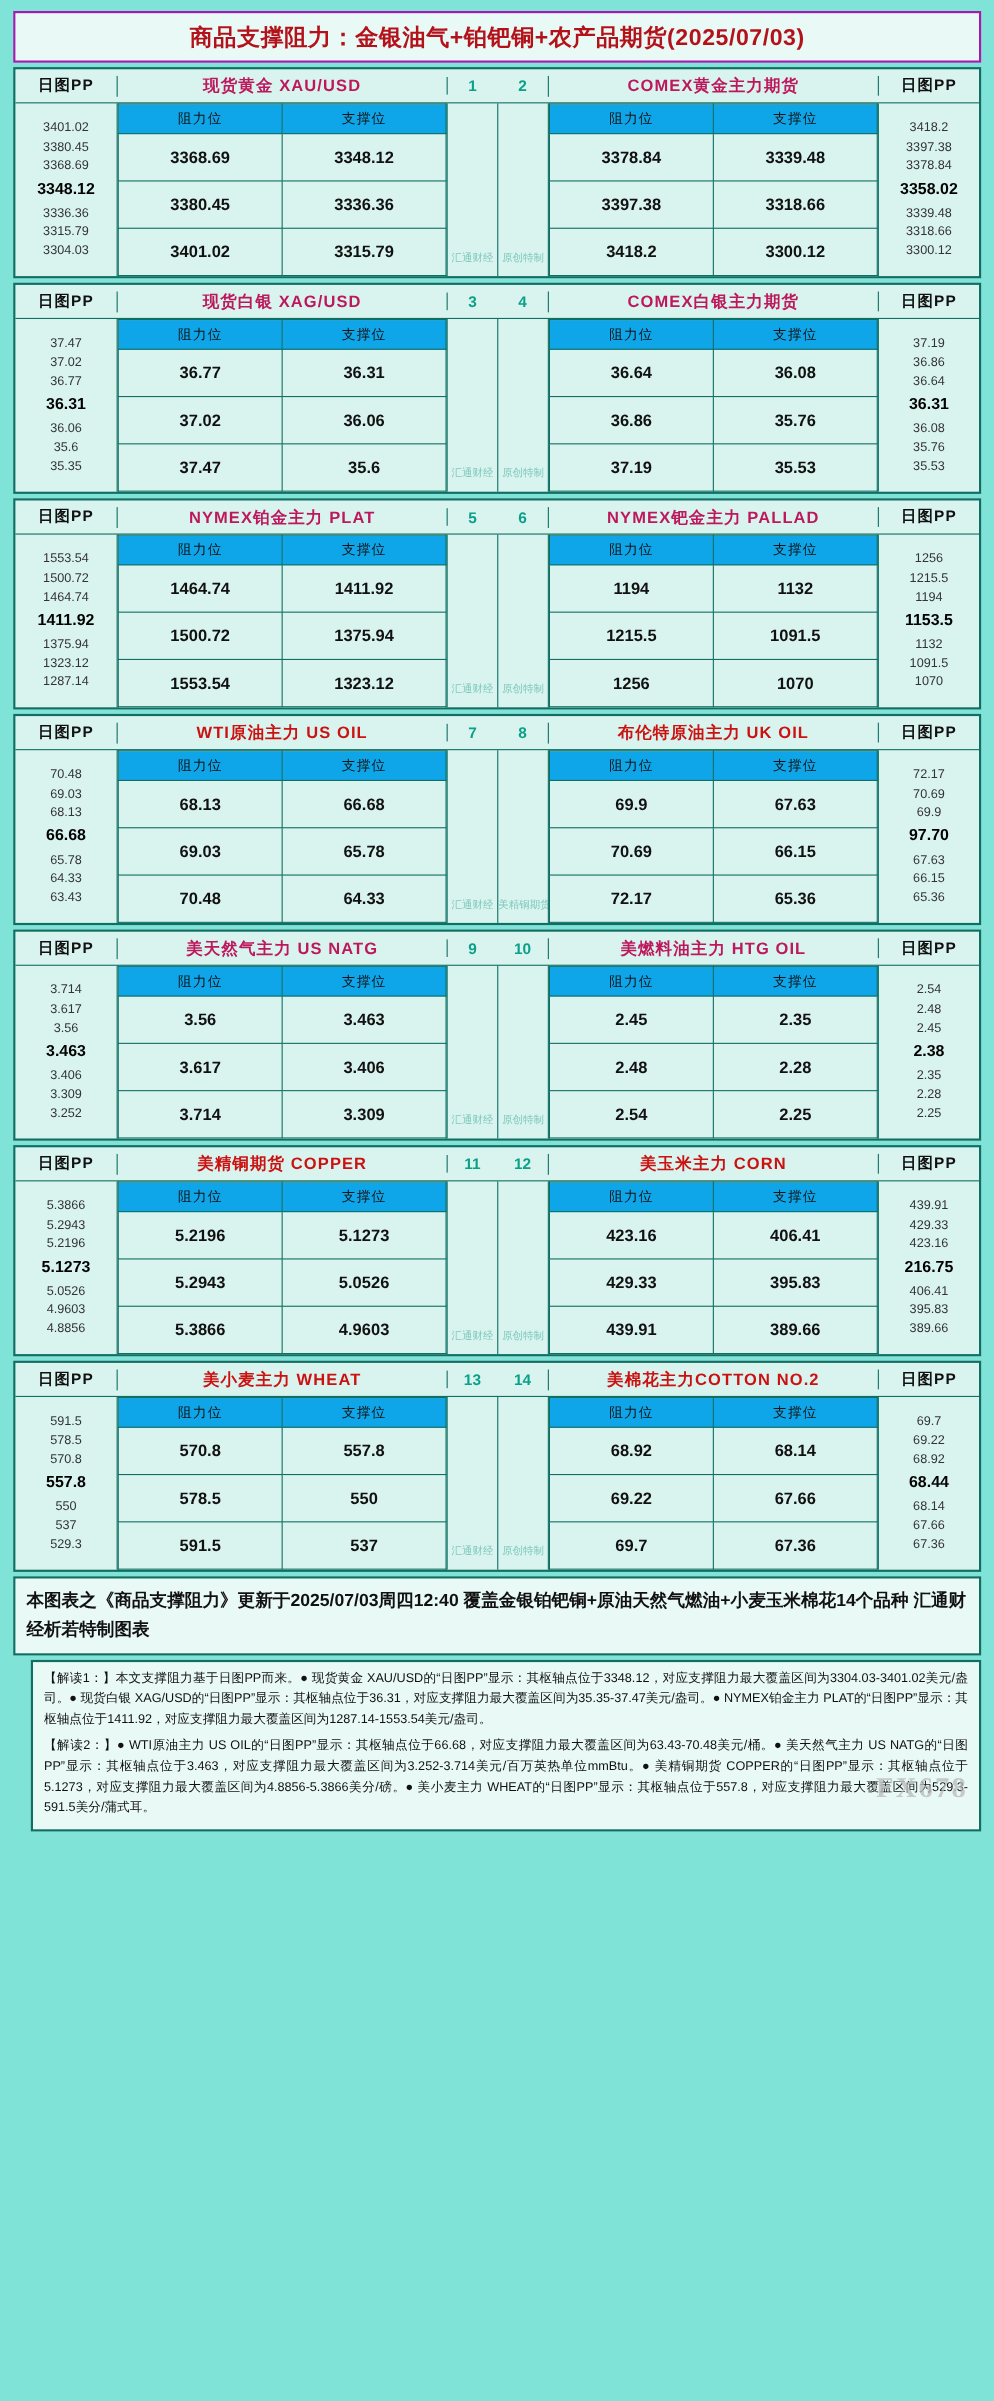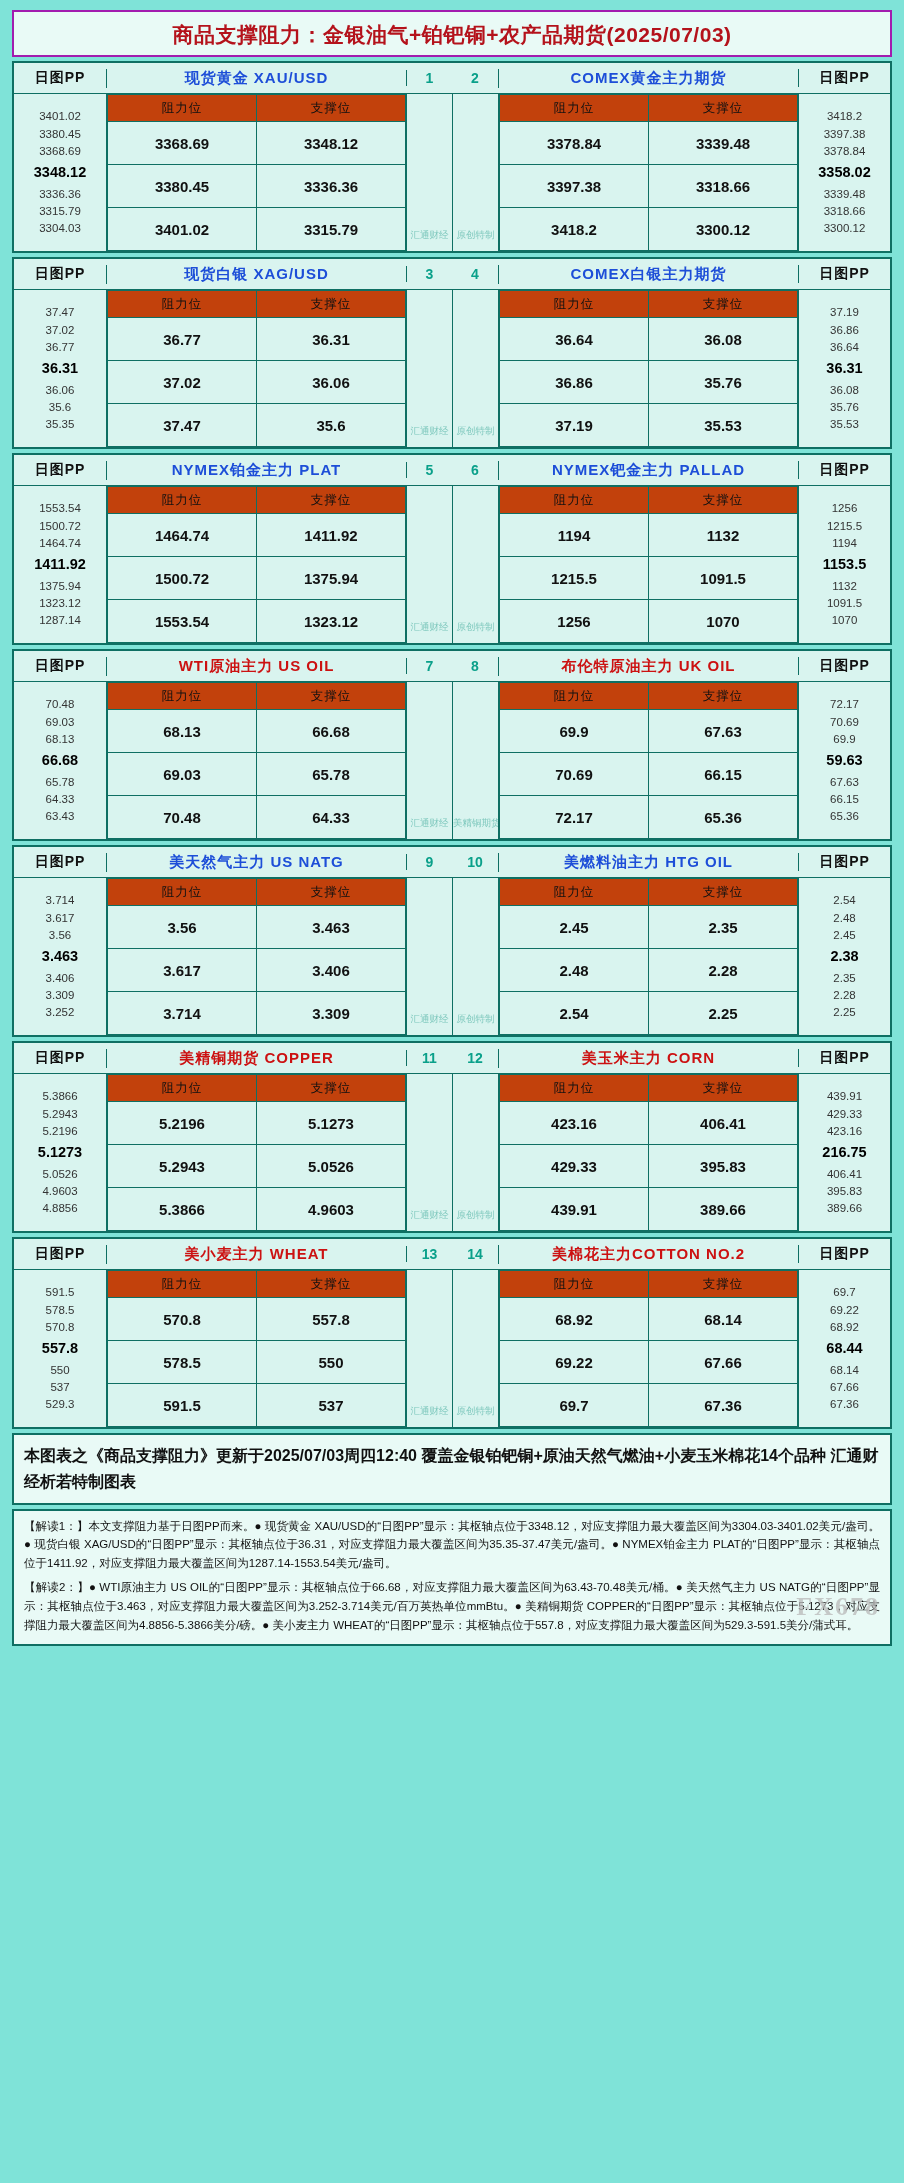--- a/index.html
+++ b/index.html
@@ -71,21 +71,21 @@
   .hdr-pp{
     font-size:14px;
     font-weight:bold;
     color:#111;
     letter-spacing:1px;
     text-align:center;
   }
   .hdr-name{
     font-size:15px;
     font-weight:bold;
-    color:#1d4ed8;
+    color:#be185d;
     text-align:center;
     letter-spacing:1px;
   }
   .hdr-name.red{color:#cc1111;}
   .hdr-num{
     text-align:center;
     font-size:14px;
     font-weight:bold;
     color:#0aa08a;
   }
@@ -142,21 +142,21 @@
     width:100%;
     border-collapse:collapse;
     table-layout:fixed;
   }
   table.rs th{
     font-size:12.5px;
     font-weight:normal;
     color:#111;
     border:1px solid #0f6f63;
     height:24px;
-    background:#c2410c;
+    background:#0ea5e9;
     letter-spacing:1px;
   }
   table.rs td{
     font-size:15px;
     font-weight:bold;
     color:#111;
     border:1px solid #0f6f63;
     height:40px;
     text-align:center;
     background:#d9f4ef;
@@ -178,20 +178,21 @@
   .notes-box{
     background:#e9faf6;
     border:2px solid #0f6f63;
     box-sizing:border-box;
     padding:6px 10px 4px 10px;
     margin-top:4px;
     font-size:11.5px;
     color:#111;
     line-height:1.62;
     position:relative;
+    margin-left:16px;
   }
   .notes-box p{margin:0 0 6px 0;text-align:justify;}
   .watermark-big{
     position:absolute;
     right:10px;
     bottom:16px;
     font-size:26px;
     font-weight:bold;
     color:#b9b9b9;
     letter-spacing:2px;
@@ -532,21 +533,21 @@
                   <td>72.17</td>
                   <td>65.36</td>
                 </tr>
               </tbody>
             </table>
           </div>
           <div class="pplist vline">
             <div>72.17</div>
             <div>70.69</div>
             <div>69.9</div>
-            <div class="pivot">59.63</div>
+            <div class="pivot">97.70</div>
             <div>67.63</div>
             <div>66.15</div>
             <div>65.36</div>
           </div>
         </div>
       </div>
       <div class="block">
         <div class="bhead">
           <div class="col-pp hdr-pp">日图PP</div>
           <div class="col-tbl hdr-name vline">美天然气主力 US NATG</div>

